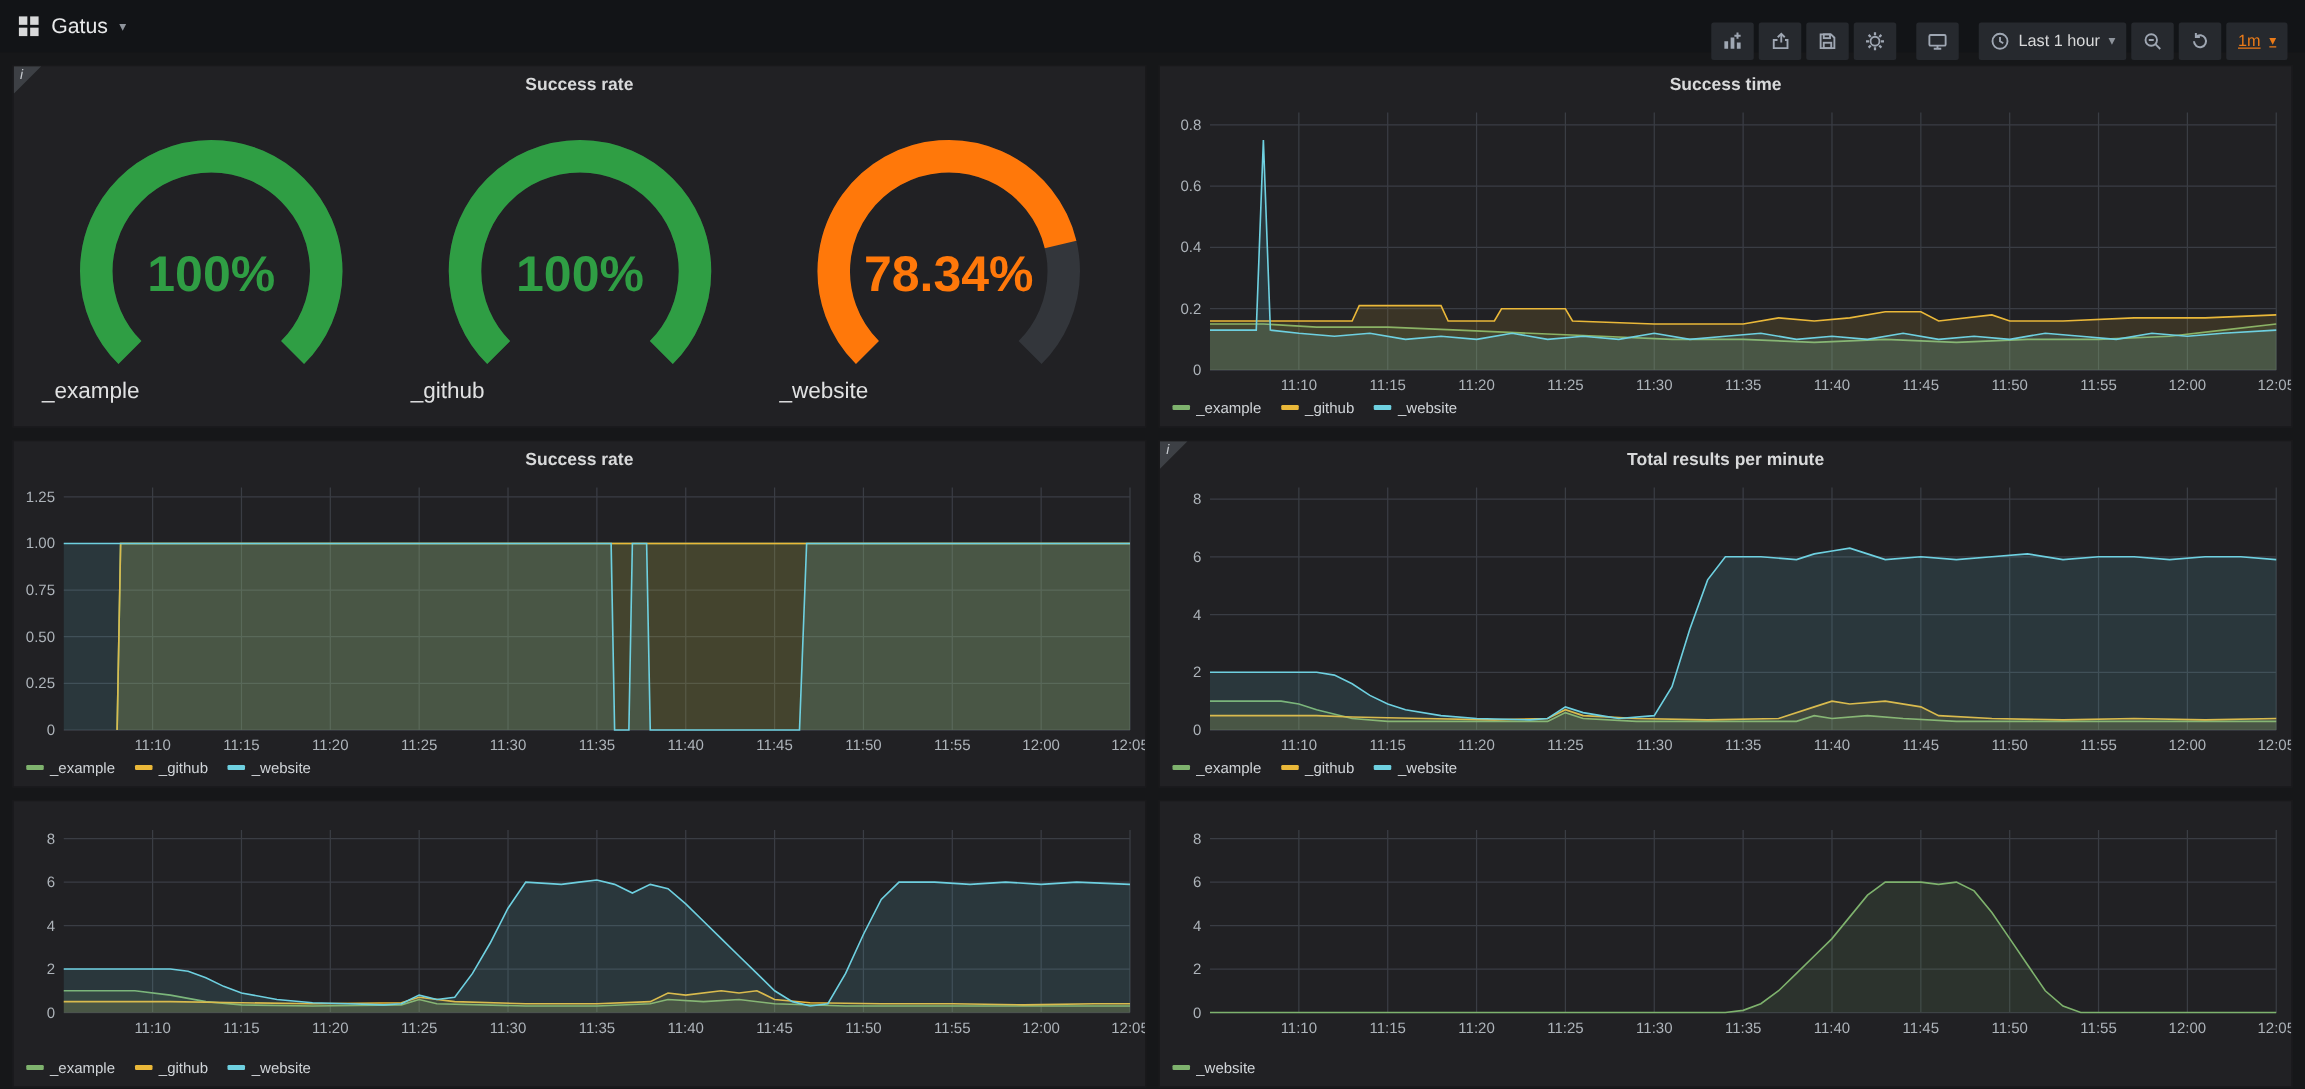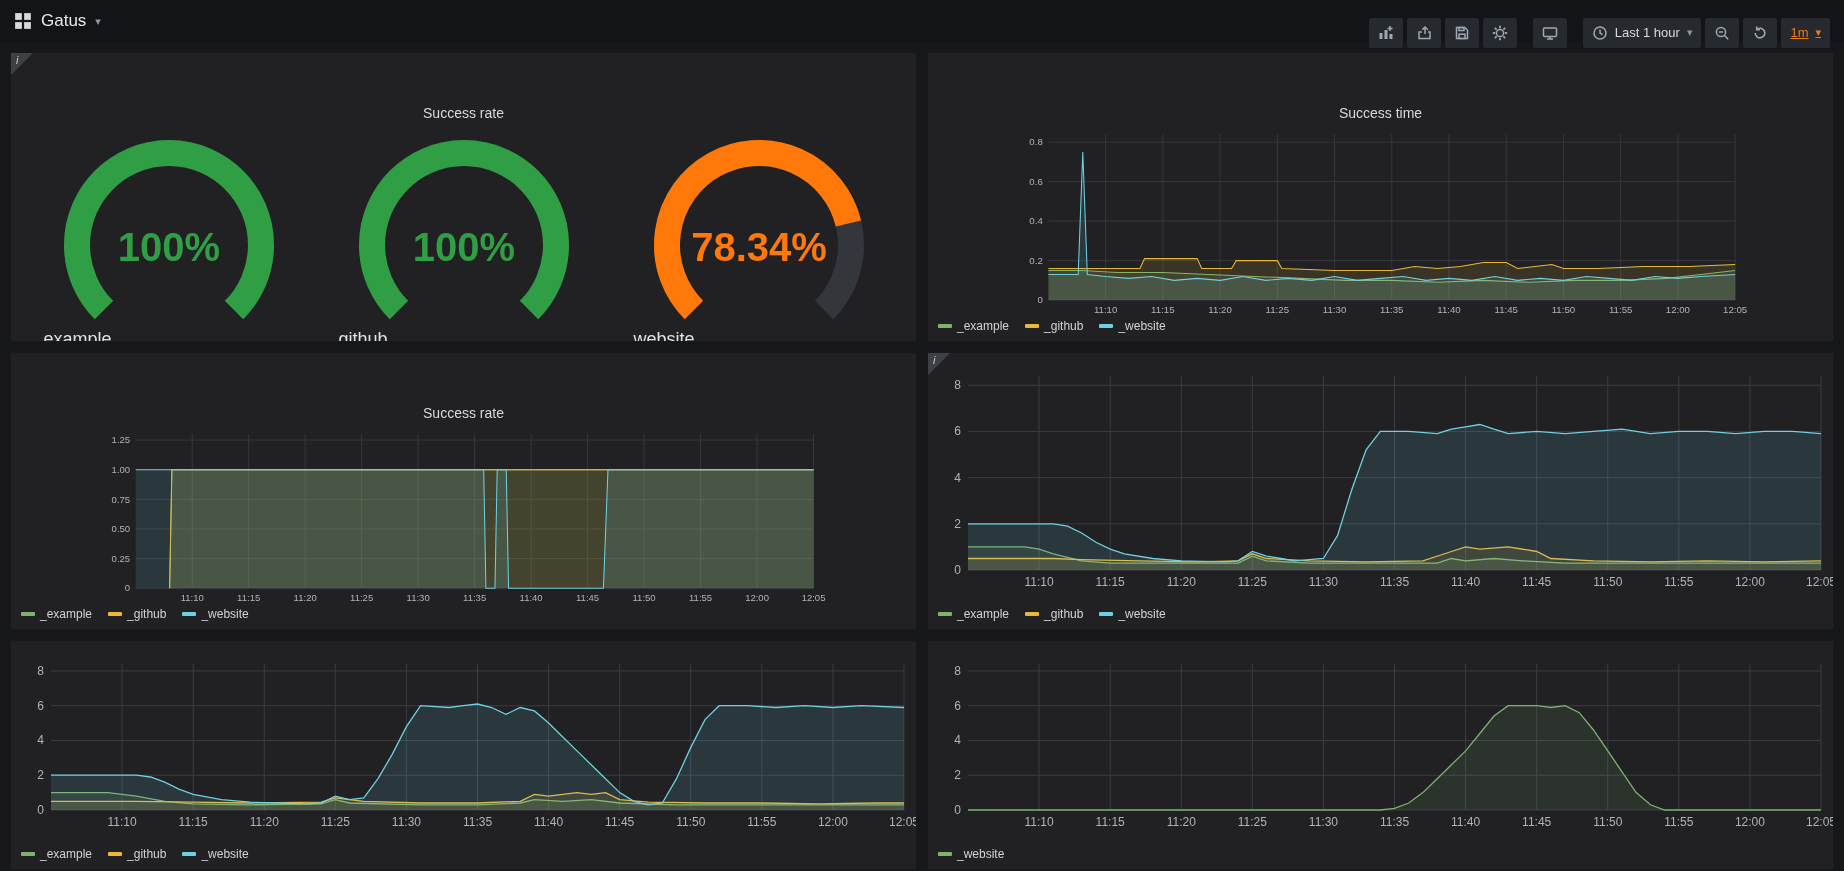--- a/index.html
+++ b/index.html
@@ -42,23 +42,22 @@
   .panel {
     position: relative;
     background: #212124;
     border: 1px solid #19191b;
     display: flex; flex-direction: column;
     overflow: hidden;
   }
   .panel-title {
     flex: 0 0 28px;
     display: flex; align-items: center; justify-content: center;
-    font-size: 14px; font-weight: 400; color: #d8d9da;
+    font-size: 14px; font-weight: 700; color: #d8d9da;
     cursor: pointer;
-    margin-top: 46px;
   }
   .info-corner {
     position: absolute; top: 0; left: 0; width: 0; height: 0;
     border-top: 22px solid #3d4045; border-right: 22px solid transparent;
     cursor: pointer; z-index: 2;
   }
   .info-corner-text {
     position: absolute; top: 1px; left: 5px; z-index: 3;
     font-size: 11px; font-style: italic; color: #c9cdd2; cursor: pointer;
   }
@@ -332,20 +331,21 @@
         <span class="legend-item">
           <span class="legend-swatch" style="background: rgb(110, 208, 224);"></span>
           <span>_website</span>
         </span>
       </div>
   </div>
 
   <div class="panel">
     <div class="info-corner"></div>
     <span class="info-corner-text">i</span>
+    <div class="panel-title">Total results per minute</div>
     <div class="chart-wrap">
       <svg viewBox="0 0 905 224">
           <line x1="40" y1="203" x2="893" y2="203" stroke="#3a3d44" stroke-width="1"></line>
           <text x="33" y="207" text-anchor="end" fill="#aeb4ba" font-size="12">0</text>
           <line x1="40" y1="156.8095238095238" x2="893" y2="156.8095238095238" stroke="#3a3d44" stroke-width="1"></line>
           <text x="33" y="160.8095238095238" text-anchor="end" fill="#aeb4ba" font-size="12">2</text>
           <line x1="40" y1="110.61904761904762" x2="893" y2="110.61904761904762" stroke="#3a3d44" stroke-width="1"></line>
           <text x="33" y="114.61904761904762" text-anchor="end" fill="#aeb4ba" font-size="12">4</text>
           <line x1="40" y1="64.42857142857142" x2="893" y2="64.42857142857142" stroke="#3a3d44" stroke-width="1"></line>
           <text x="33" y="68.42857142857142" text-anchor="end" fill="#aeb4ba" font-size="12">6</text>

